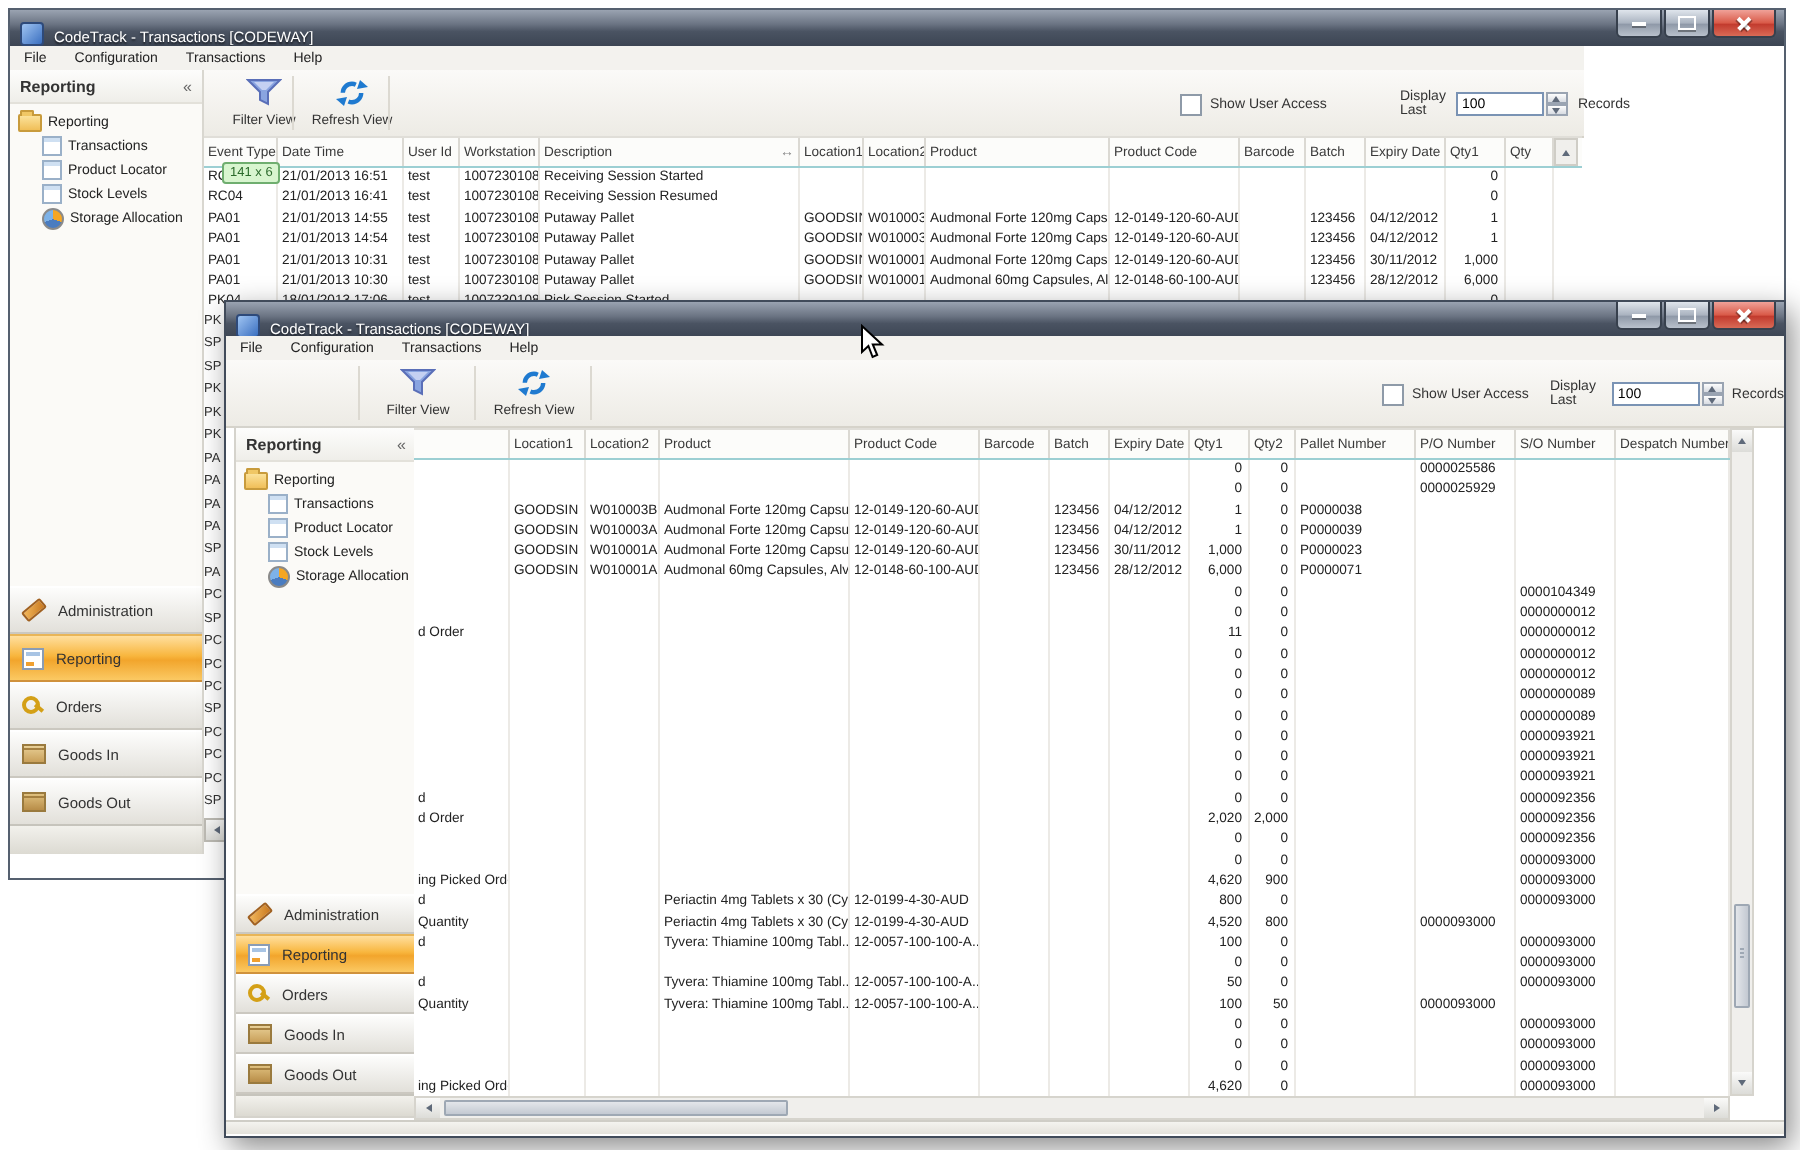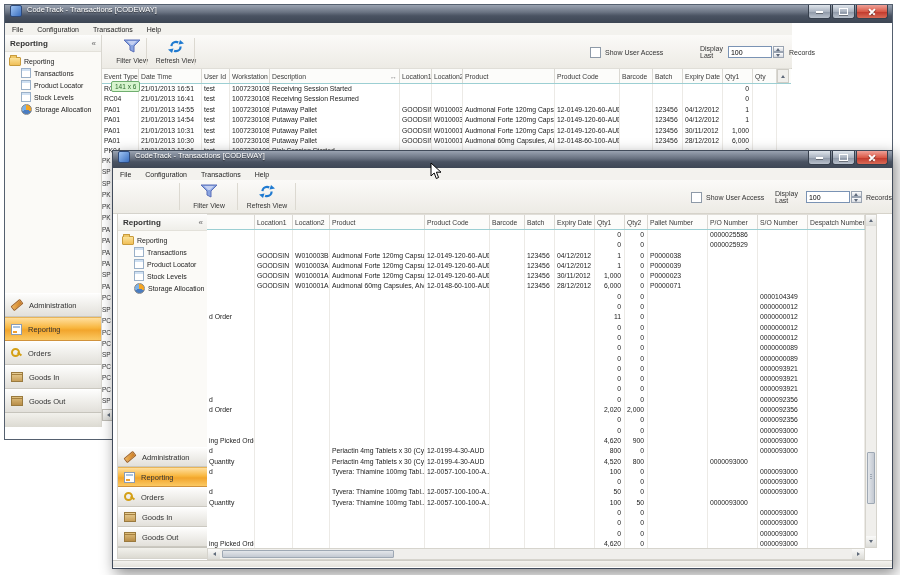--- a/index.html
+++ b/index.html
@@ -1,20 +1,20 @@
 <!DOCTYPE html>
 <html><head>
 <meta charset="utf-8">
 <style>
   html,body{margin:0;padding:0;background:#fff;}
   #stage{position:relative;width:900px;height:575px;background:#fff;overflow:hidden;
          font-family:"Liberation Sans",sans-serif;color:#222;}
   .win{position:absolute;background:#fff;border:1px solid #55606f;}
   
-  .titlebar{position:absolute;left:0;top:0;right:0;height:18px;display:flex;align-items:flex-start;
+  .titlebar{position:absolute;left:0;top:0;right:0;height:18px;display:flex;align-items:flex-end;
     background:linear-gradient(#9aa3b1 0%,#6a7382 40%,#4a5362 60%,#3c4553 100%);
     color:#fff;font-size:7.5px;text-shadow:0 1px 1px rgba(0,0,0,.6);}
   .appico{width:10px;height:10px;margin:0 5px 0 5px;border:1px solid #2e4a7a;border-radius:2px;
     background:linear-gradient(135deg,#9fc4f2,#3a6fc0);}
   .winbtns{position:absolute;top:0;right:4px;display:flex;}
   .wbtn{height:13px;border:1px solid #37404d;border-top:none;display:flex;align-items:center;justify-content:center;
     background:linear-gradient(#dfe5ec,#aab3c0 50%,#8f99a8 55%,#b9c1cc);border-radius:0 0 3px 3px;margin-left:1px;}
   .wbtn.min,.wbtn.max{width:21px;}
   .wbtn.close{width:30px;background:linear-gradient(#f0a198,#d95a48 50%,#c23b2e 55%,#d96a56);}
   .g-min{width:7px;height:2px;background:#fff;box-shadow:0 1px 0 rgba(0,0,0,.35);}

